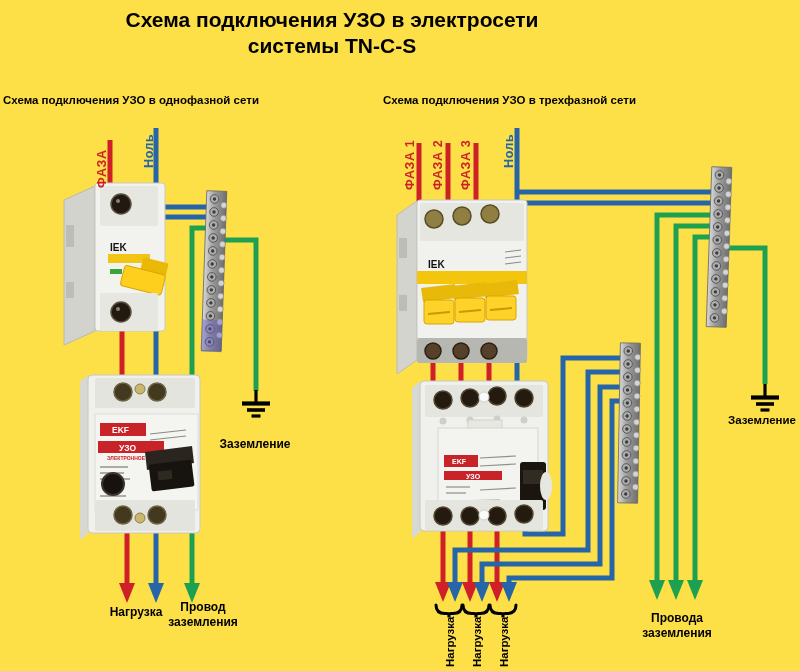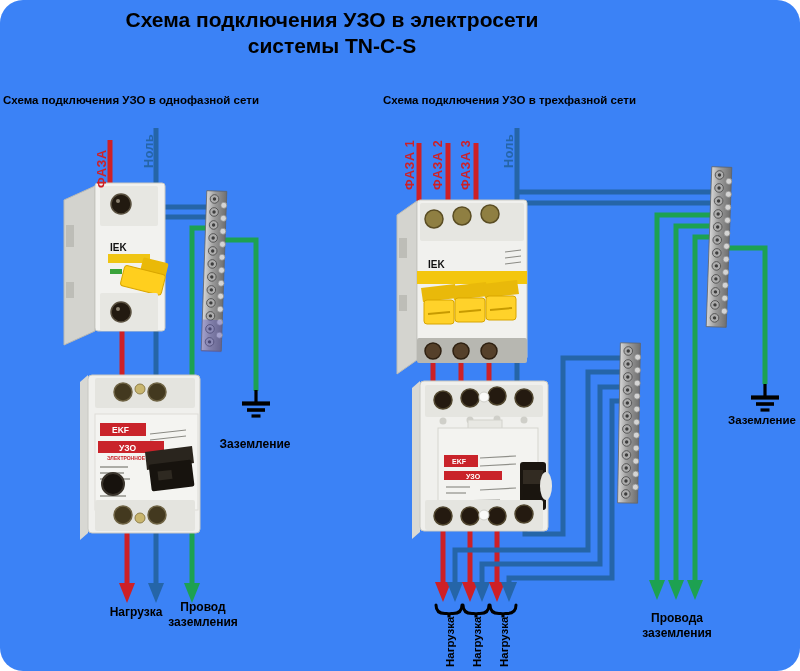--- a/index.html
+++ b/index.html
@@ -1,17 +1,17 @@
 <!DOCTYPE html>
 <html style="--phase: #ce2026; --neutral: #2565a8; --ground: #1da151; --brand_red: #c9232a; --device_yellow: #f3c60d; --busbar_light: #c6c6c6; --busbar_dark: #7e7e7e; --text: #000000;"><head>
 <meta charset="utf-8">
 <style>
   html,body{margin:0;padding:0;background:#fff;}
-  .stage{position:relative;width:800px;height:671px;background:#3b82f6;overflow:hidden;
-         font-family:"Liberation Sans",sans-serif;border-radius:23px;}
+  .stage{position:relative;width:800px;height:671px;background:#fde047;overflow:hidden;
+         font-family:"Liberation Sans",sans-serif;}
   svg text{font-family:"Liberation Sans",sans-serif;font-weight:bold;}
   .title-t{font-size:21px;fill:var(--text);}
   .sub-t{font-size:11.5px;fill:var(--text);}
   .lbl{font-size:12px;fill:var(--text);}
   .lbl-sm{font-size:11.5px;fill:var(--text);}
   .vlbl-r{font-size:12.5px;fill:var(--phase);letter-spacing:.6px;}
   .vlbl-b{font-size:12.5px;fill:var(--neutral);letter-spacing:.6px;}
   .vload{font-size:11.5px;fill:var(--text);}
   .w{fill:none;stroke-width:5;}
   .wp{stroke:var(--phase);}

